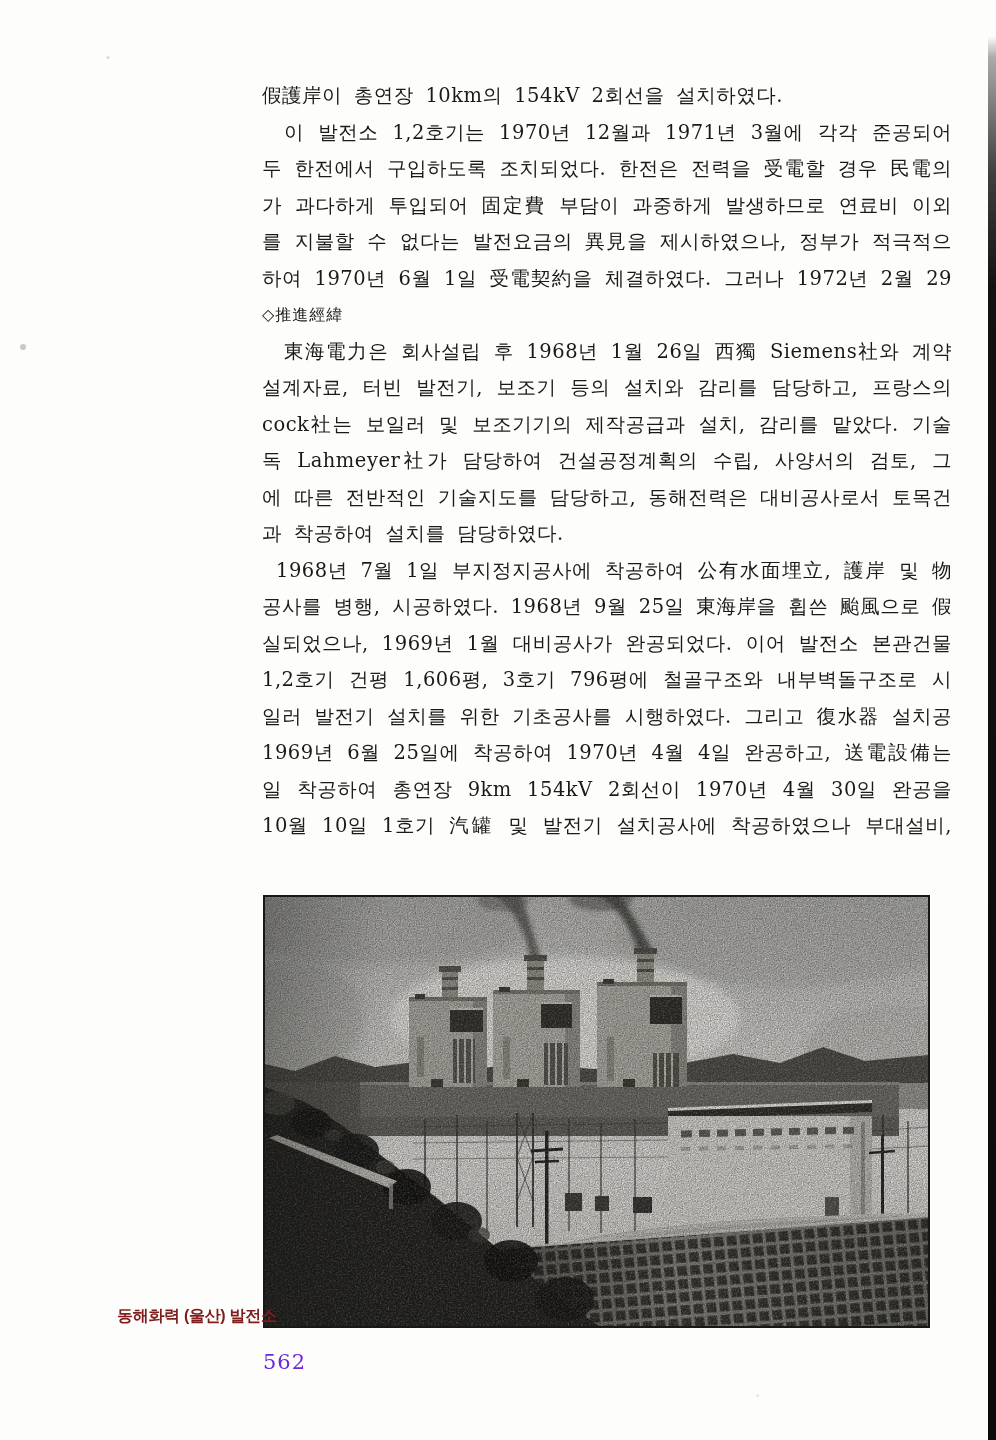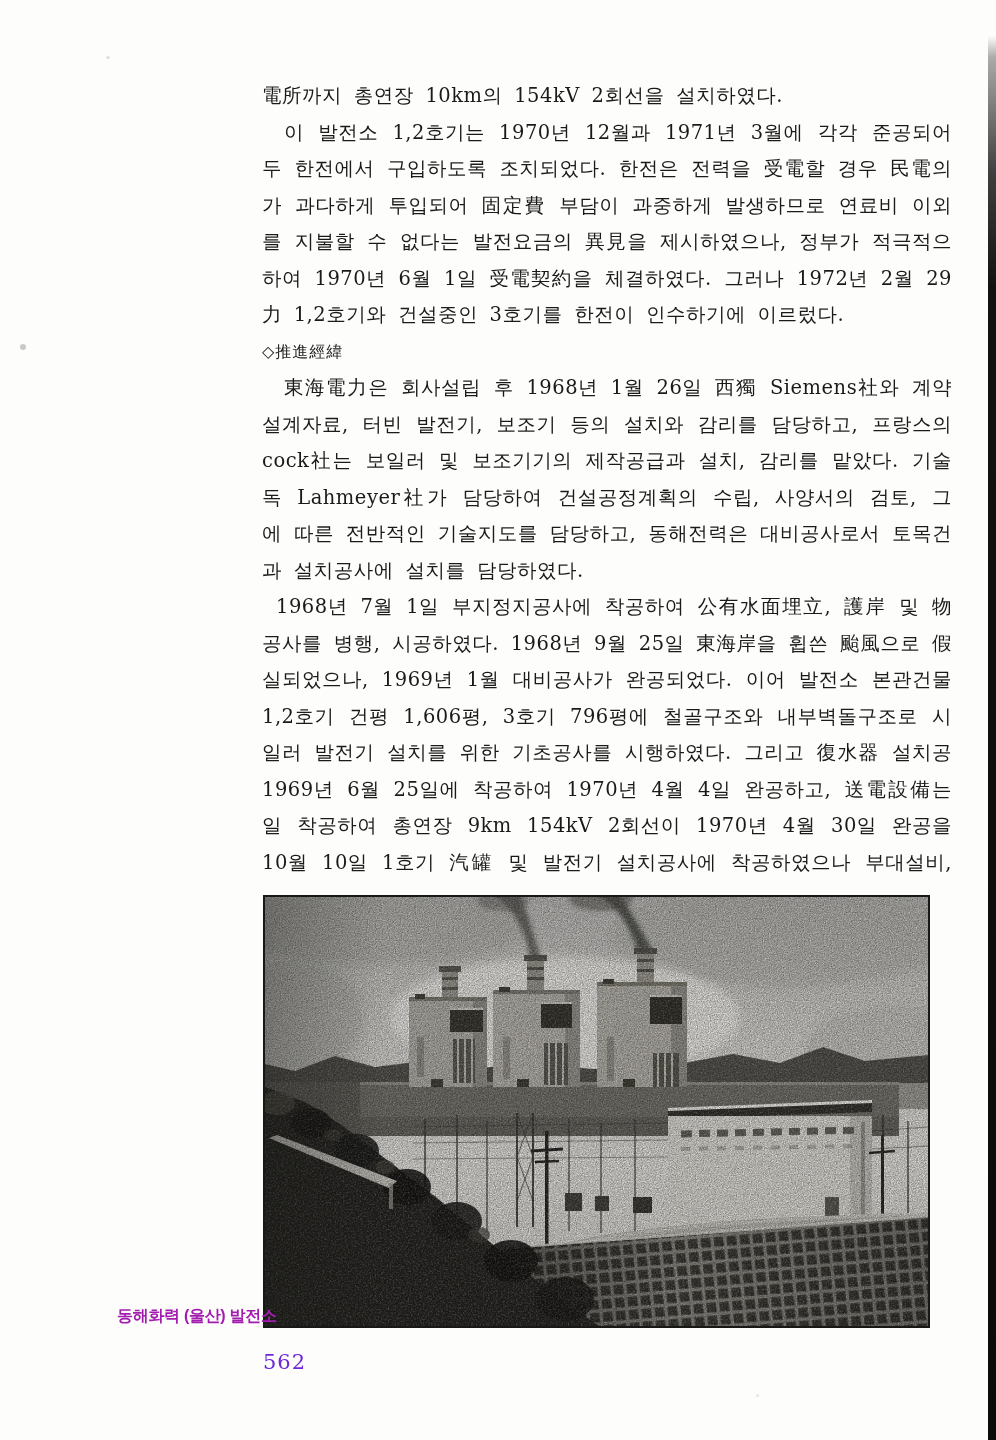--- a/index.html
+++ b/index.html
@@ -26,21 +26,21 @@
   
   .photo-frame{
     position:absolute;left:263px;top:895px;width:667px;height:433px;
     box-sizing:border-box;border:2px solid #181816;background:#cfcecb;
   }
   .photo-frame svg{display:block;width:100%;height:100%;}
   
   .photo-caption{
     position:absolute;left:117px;top:1306px;width:140px;
     font-family:"Liberation Sans","DejaVu Sans",sans-serif;
-    font-size:16px;font-weight:700;color:#a21caf;letter-spacing:-0.3px;
+    font-size:16px;font-weight:700;color:#7f1d1d;letter-spacing:-0.3px;
     white-space:nowrap;
   }
   .page-number{
     position:absolute;left:263px;top:1350px;
     font-size:21px;color:#6d28d9;letter-spacing:1px;
   }
   
   .scan-edge{
     position:absolute;top:0;right:0;width:8px;height:1440px;
     background:linear-gradient(to bottom,
@@ -52,34 +52,33 @@
   .speck.s1{left:20px;top:344px;width:6px;height:6px;opacity:.45;}
   .speck.s2{left:106px;top:56px;width:4px;height:3px;opacity:.25;}
   .speck.s4{left:756px;top:1394px;width:3px;height:3px;opacity:.2;}
 </style>
 </head>
 <body>
 
 <div class="page">
 
   <div class="text-column">
-      <div class="line">電所까지 총연장 10km의 154kV 2회선을 설치하였다.</div>
+      <div class="line">假護岸이 총연장 10km의 154kV 2회선을 설치하였다.</div>
       <div class="line justify" style="text-indent: 22px;">이 발전소 1,2호기는 1970년 12월과 1971년 3월에 각각 준공되어 발전전력은 모</div>
       <div class="line justify">두 한전에서 구입하도록 조치되었다. 한전은 전력을 受電할 경우 民電의 건설비</div>
       <div class="line justify">가 과다하게 투입되어 固定費 부담이 과중하게 발생하므로 연료비 이외에 고정비</div>
       <div class="line justify">를 지불할 수 없다는 발전요금의 異見을 제시하였으나, 정부가 적극적으로 관여</div>
       <div class="line justify">하여 1970년 6월 1일 受電契約을 체결하였다. 그러나 1972년 2월 29일 결국 東海火</div>
-      <div class="line">力 1,2호기와 건설중인 3호기를 한전이 인수하기에 이르렀다.</div>
       <div class="line heading">◇推進經緯</div>
       <div class="line justify" style="text-indent: 22px;">東海電力은 회사설립 후 1968년 1월 26일 西獨 Siemens社와 계약을 체결하고</div>
       <div class="line justify">설계자료, 터빈 발전기, 보조기 등의 설치와 감리를 담당하고, 프랑스의 Bab-</div>
       <div class="line justify">cock社는 보일러 및 보조기기의 제작공급과 설치, 감리를 맡았다. 기술용역은 서</div>
       <div class="line justify">독 Lahmeyer社가 담당하여 건설공정계획의 수립, 사양서의 검토, 그 밖에 공사</div>
       <div class="line justify">에 따른 전반적인 기술지도를 담당하고, 동해전력은 대비공사로서 토목건축시공</div>
-      <div class="line">과 설치공사에 설치를 담당하였다.</div>
+      <div class="line">과 착공하여 설치를 담당하였다.</div>
       <div class="line justify" style="text-indent: 14px;">1968년 7월 1일 부지정지공사에 착공하여 公有水面埋立, 護岸 및 物揚場 축조</div>
       <div class="line justify">공사를 병행, 시공하였다. 1968년 9월 25일 東海岸을 휩쓴 颱風으로 假護岸이 유</div>
       <div class="line justify">실되었으나, 1969년 1월 대비공사가 완공되었다. 이어 발전소 본관건물에 착공,</div>
       <div class="line justify">1,2호기 건평 1,606평, 3호기 796평에 철골구조와 내부벽돌구조로 시공하고, 보</div>
       <div class="line justify">일러 발전기 설치를 위한 기초공사를 시행하였다. 그리고 復水器 설치공사는</div>
       <div class="line justify">1969년 6월 25일에 착공하여 1970년 4월 4일 완공하고, 送電設備는 1969년 6월 15</div>
       <div class="line justify">일 착공하여 총연장 9km 154kV 2회선이 1970년 4월 30일 완공을 보았다. 1969년</div>
       <div class="line justify">10월 10일 1호기 汽罐 및 발전기 설치공사에 착공하였으나 부대설비, 배관공사의</div>
     </div>
 

